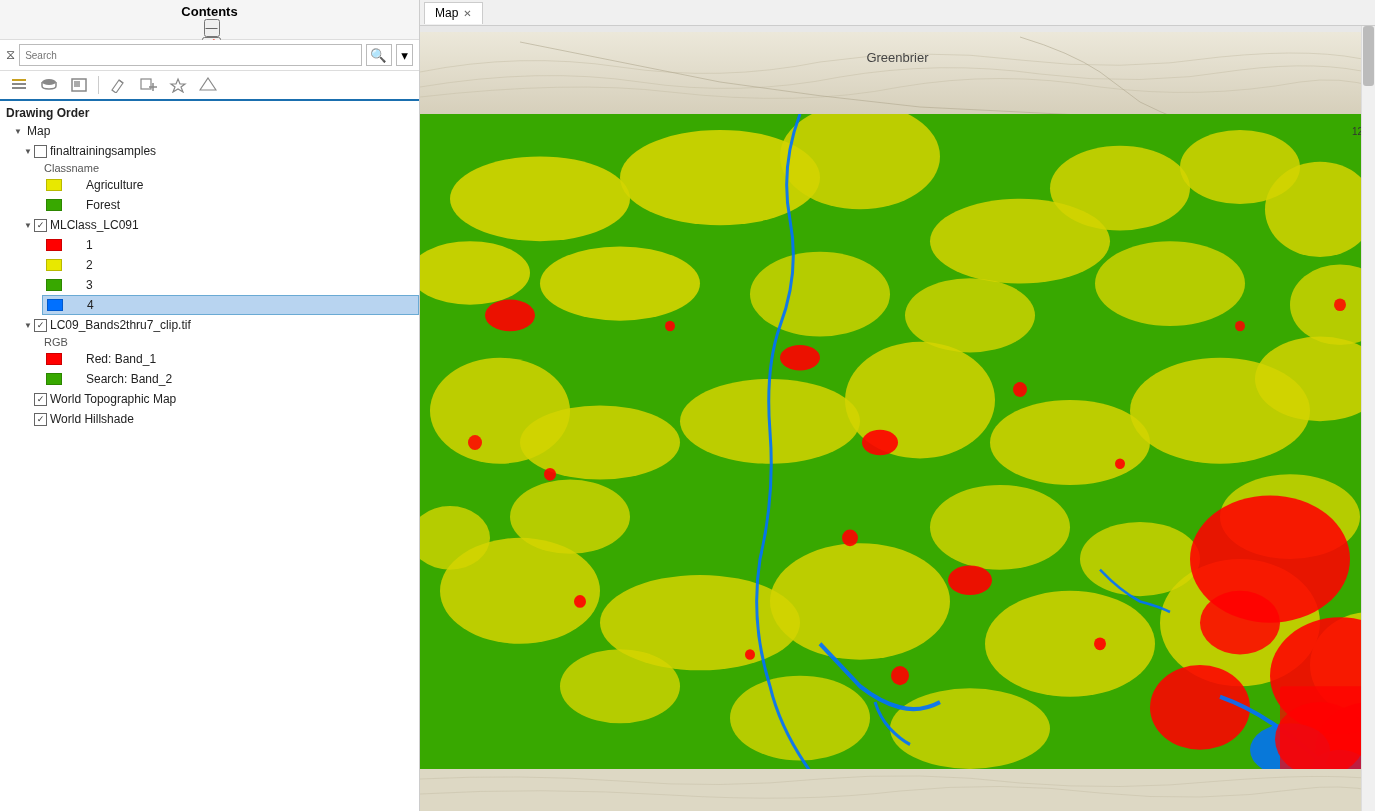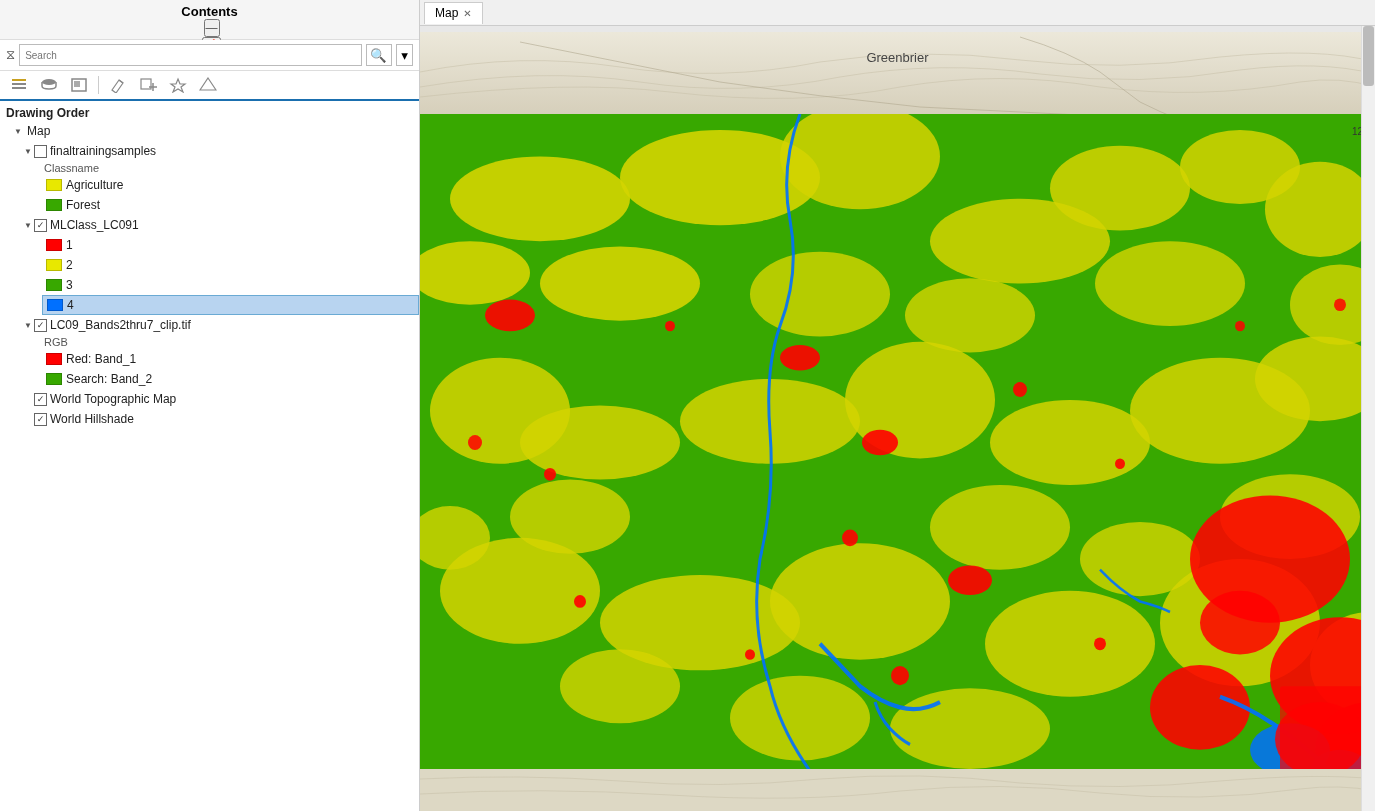--- a/index.html
+++ b/index.html
@@ -112,21 +112,21 @@
 
     .legend-swatch {
       width: 16px; height: 12px;
       display: inline-block;
       margin-right: 4px;
       border: 1px solid rgba(0,0,0,0.2);
       flex-shrink: 0;
     }
     .indent1 { margin-left: 8px; }
     .indent2 { margin-left: 18px; }
-    .indent4 { margin-left: 42px; }
+    .indent4 { margin-left: 42px; gap: 20px; }
 
     .layer-name {
       font-size: 12px;
       color: #222;
     }
     .classname-label {
       font-size: 11px;
       color: #555;
       padding: 1px 4px 1px 44px;
     }

